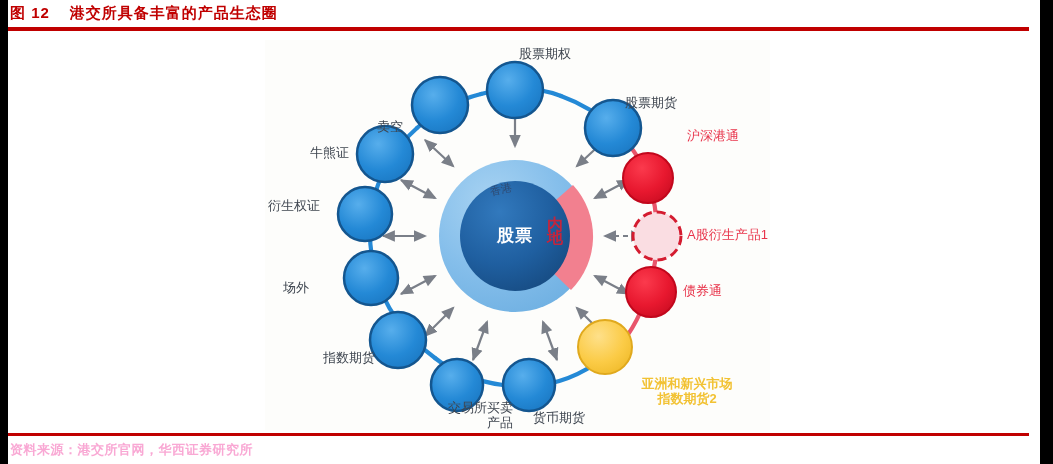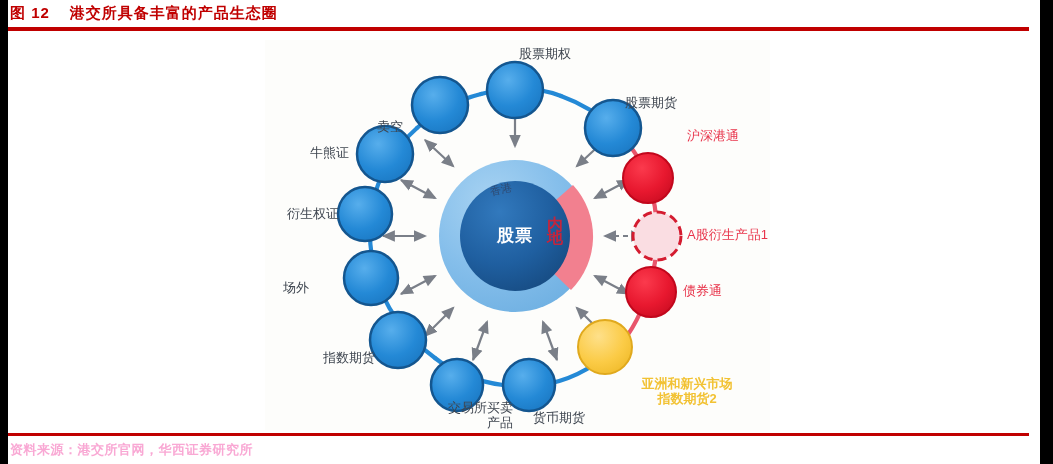--- a/index.html
+++ b/index.html
@@ -182,20 +182,20 @@
       <span>亚洲和新兴市场</span><br>
       <span>指数期货2</span>
     </div>
     <div class="nodelabel" style="left:208px;top:370px;width:112px;">货币期货</div>
     <div class="nodelabel" style="left:136px;top:360px;width:112px;">
       <span>交易所买卖</span><br>
       <span>产品</span>
     </div>
     <div class="nodelabel" style="left:20px;top:310px;width:90px;text-align:right;">指数期货</div>
     <div class="nodelabel" style="left:18px;top:240px;width:60px;text-align:left;font-family:Liberation Serif, serif;">场外</div>
-    <div class="nodelabel" style="left:-16px;top:166px;width:90px;text-align:right;">衍生权证</div>
+    <div class="nodelabel" style="left:-16px;top:158px;width:90px;text-align:center;">衍生权证</div>
     <div class="nodelabel" style="left:8px;top:105px;width:76px;text-align:right;">牛熊证</div>
     <div class="nodelabel" style="left:78px;top:50px;width:60px;text-align:right;margin-top:29px;">卖空</div>
   </div>
 
   <div class="rule-bottom"></div>
   <div class="source">资料来源：港交所官网，华西证券研究所</div>
 </div>
 
 </body></html>

